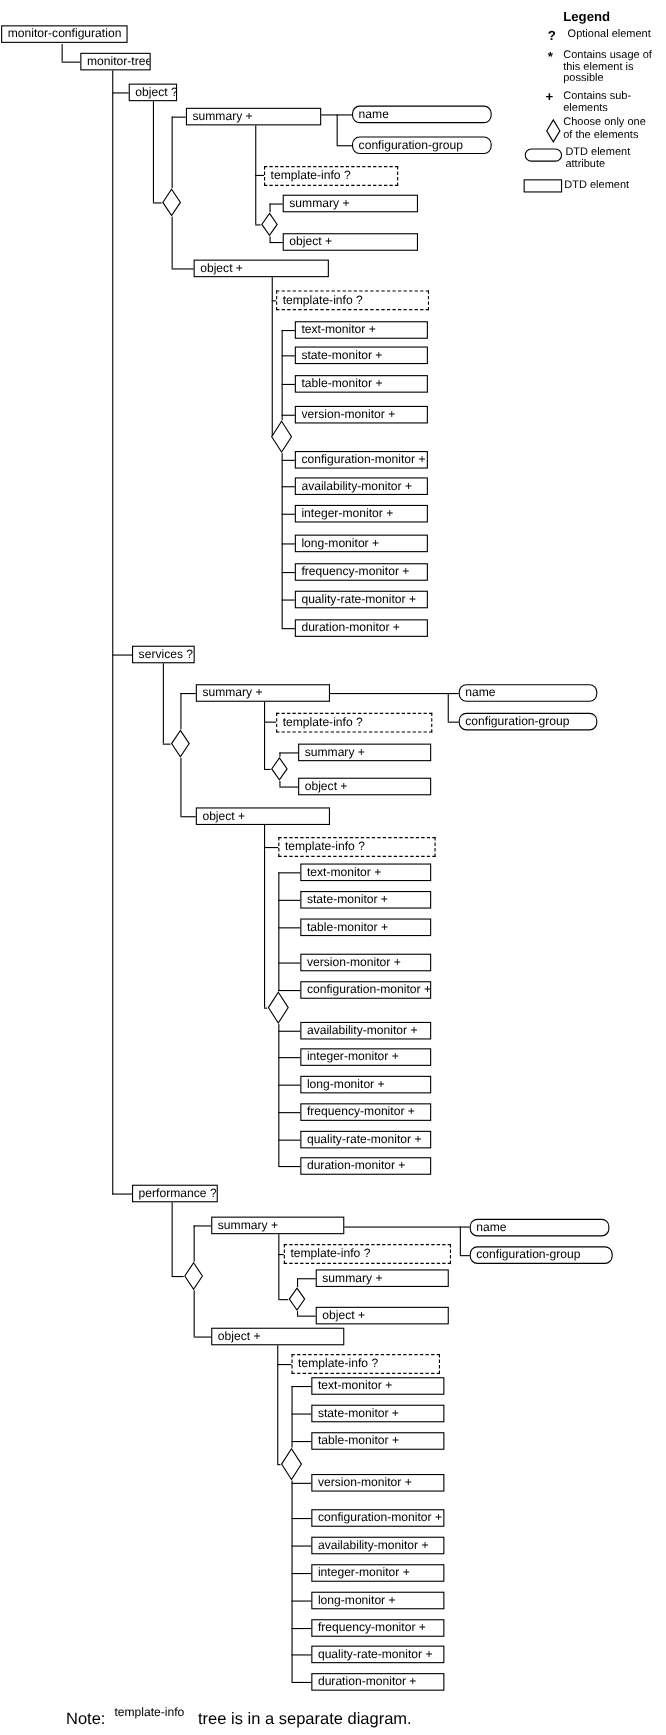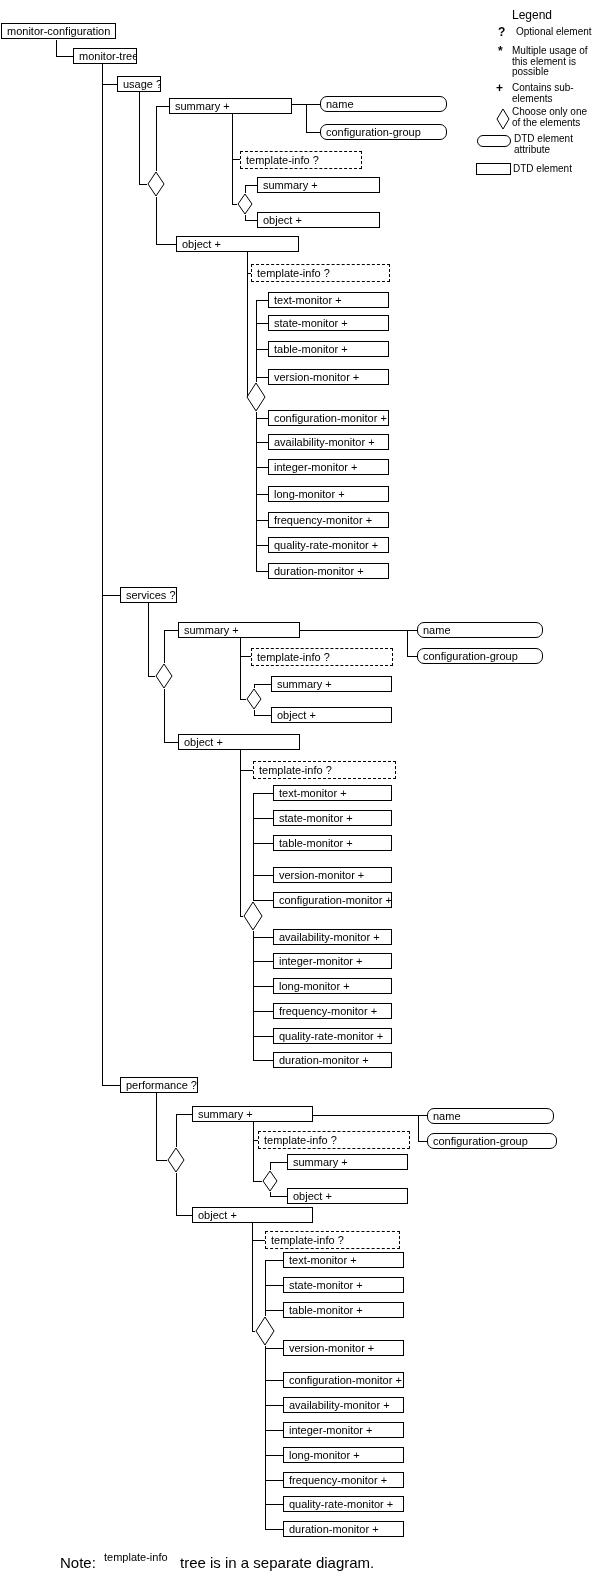--- a/index.html
+++ b/index.html
@@ -5,36 +5,36 @@
   html,body{margin:0;padding:0;background:#fff}
   .canvas{position:relative;width:605px;height:1577px;background:#fff;
           font-family:"Liberation Sans",sans-serif;color:#000}
   .bx{position:absolute;box-sizing:border-box;height:16px;border:1px solid #000;background:#fff;
       font-size:11px;line-height:14px;padding-left:5px;white-space:nowrap;overflow:hidden}
   .rb{border-radius:7px}
   .db{border:1px dashed #000;height:18px;line-height:16px;background:transparent}
   .ln{position:absolute;background:#000;font-style:normal}
   .dm{position:absolute}
   .dm polygon{fill:#fff;stroke:#000;stroke-width:1}
-  .lg-title{position:absolute;font-size:12px;font-weight:normal}
+  .lg-title{position:absolute;font-size:12px;font-weight:bold}
   .lg-sym{position:absolute;font-size:12px;font-weight:bold}
   .lg-lbl{position:absolute;font-size:10px;line-height:10.5px;white-space:pre-line}
   .lgbx{position:absolute;box-sizing:border-box;border:1px solid #000;background:#fff}
   .nt{position:absolute;font-size:15px;white-space:nowrap}
   .nt-code{position:absolute;font-size:11px;white-space:nowrap}
 </style>
 </head>
 <body>
 
 <div class="canvas">
 
   <div class="bx" style="left:1px;top:23px;width:115px">monitor-configuration</div>
   <div class="bx" style="left:73px;top:48px;width:64px">monitor-tree</div>
 
-  <div class="bx" style="left:117px;top:76px;width:44px">usage ?</div>
+  <div class="bx" style="left:117px;top:76px;width:44px">object ?</div>
   <div class="bx" style="left:169px;top:98px;width:123px">summary +</div>
   <div class="bx rb" style="left:320px;top:96px;width:127px">name</div>
   <div class="bx rb" style="left:320px;top:124px;width:127px">configuration-group</div>
   <div class="bx db" style="left:240px;top:151px;width:122px">template-info ?</div>
   <div class="bx" style="left:257px;top:177px;width:123px">summary +</div>
   <div class="bx" style="left:257px;top:212px;width:123px">object +</div>
   <div class="bx" style="left:176px;top:236px;width:123px">object +</div>
   <div class="bx db" style="left:251px;top:264px;width:139px">template-info ?</div>
   <div class="bx" style="left:268px;top:292px;width:121px">text-monitor +</div>
   <div class="bx" style="left:268px;top:315px;width:121px">state-monitor +</div>
@@ -220,21 +220,21 @@
       <polygon points="8,1 15,11 8,21 1,11"></polygon>
     </svg>
   <svg class="dm" style="left:255px;top:1316px" width="20" height="30">
       <polygon points="10,1 19,15 10,29 1,15"></polygon>
     </svg>
 
   <div class="lg-title" style="left:512px;top:8px">Legend</div>
   <div class="lg-sym" style="left:498px;top:25px">?</div>
   <div class="lg-lbl" style="left:516px;top:27px">Optional element</div>
   <div class="lg-sym" style="left:498px;top:44px">*</div>
-  <div class="lg-lbl" style="left:512px;top:46px">Multiple usage of
+  <div class="lg-lbl" style="left:512px;top:46px">Contains usage of
 this element is
 possible</div>
   <div class="lg-sym" style="left:496px;top:81px">+</div>
   <div class="lg-lbl" style="left:512px;top:83px">Contains sub-
 elements</div>
   <svg class="dm" style="left:496px;top:108px" width="14" height="22">
       <polygon points="7,1 13,11 7,21 1,11"></polygon>
     </svg>
   <div class="lg-lbl" style="left:512px;top:107px">Choose only one
 of the elements</div>

